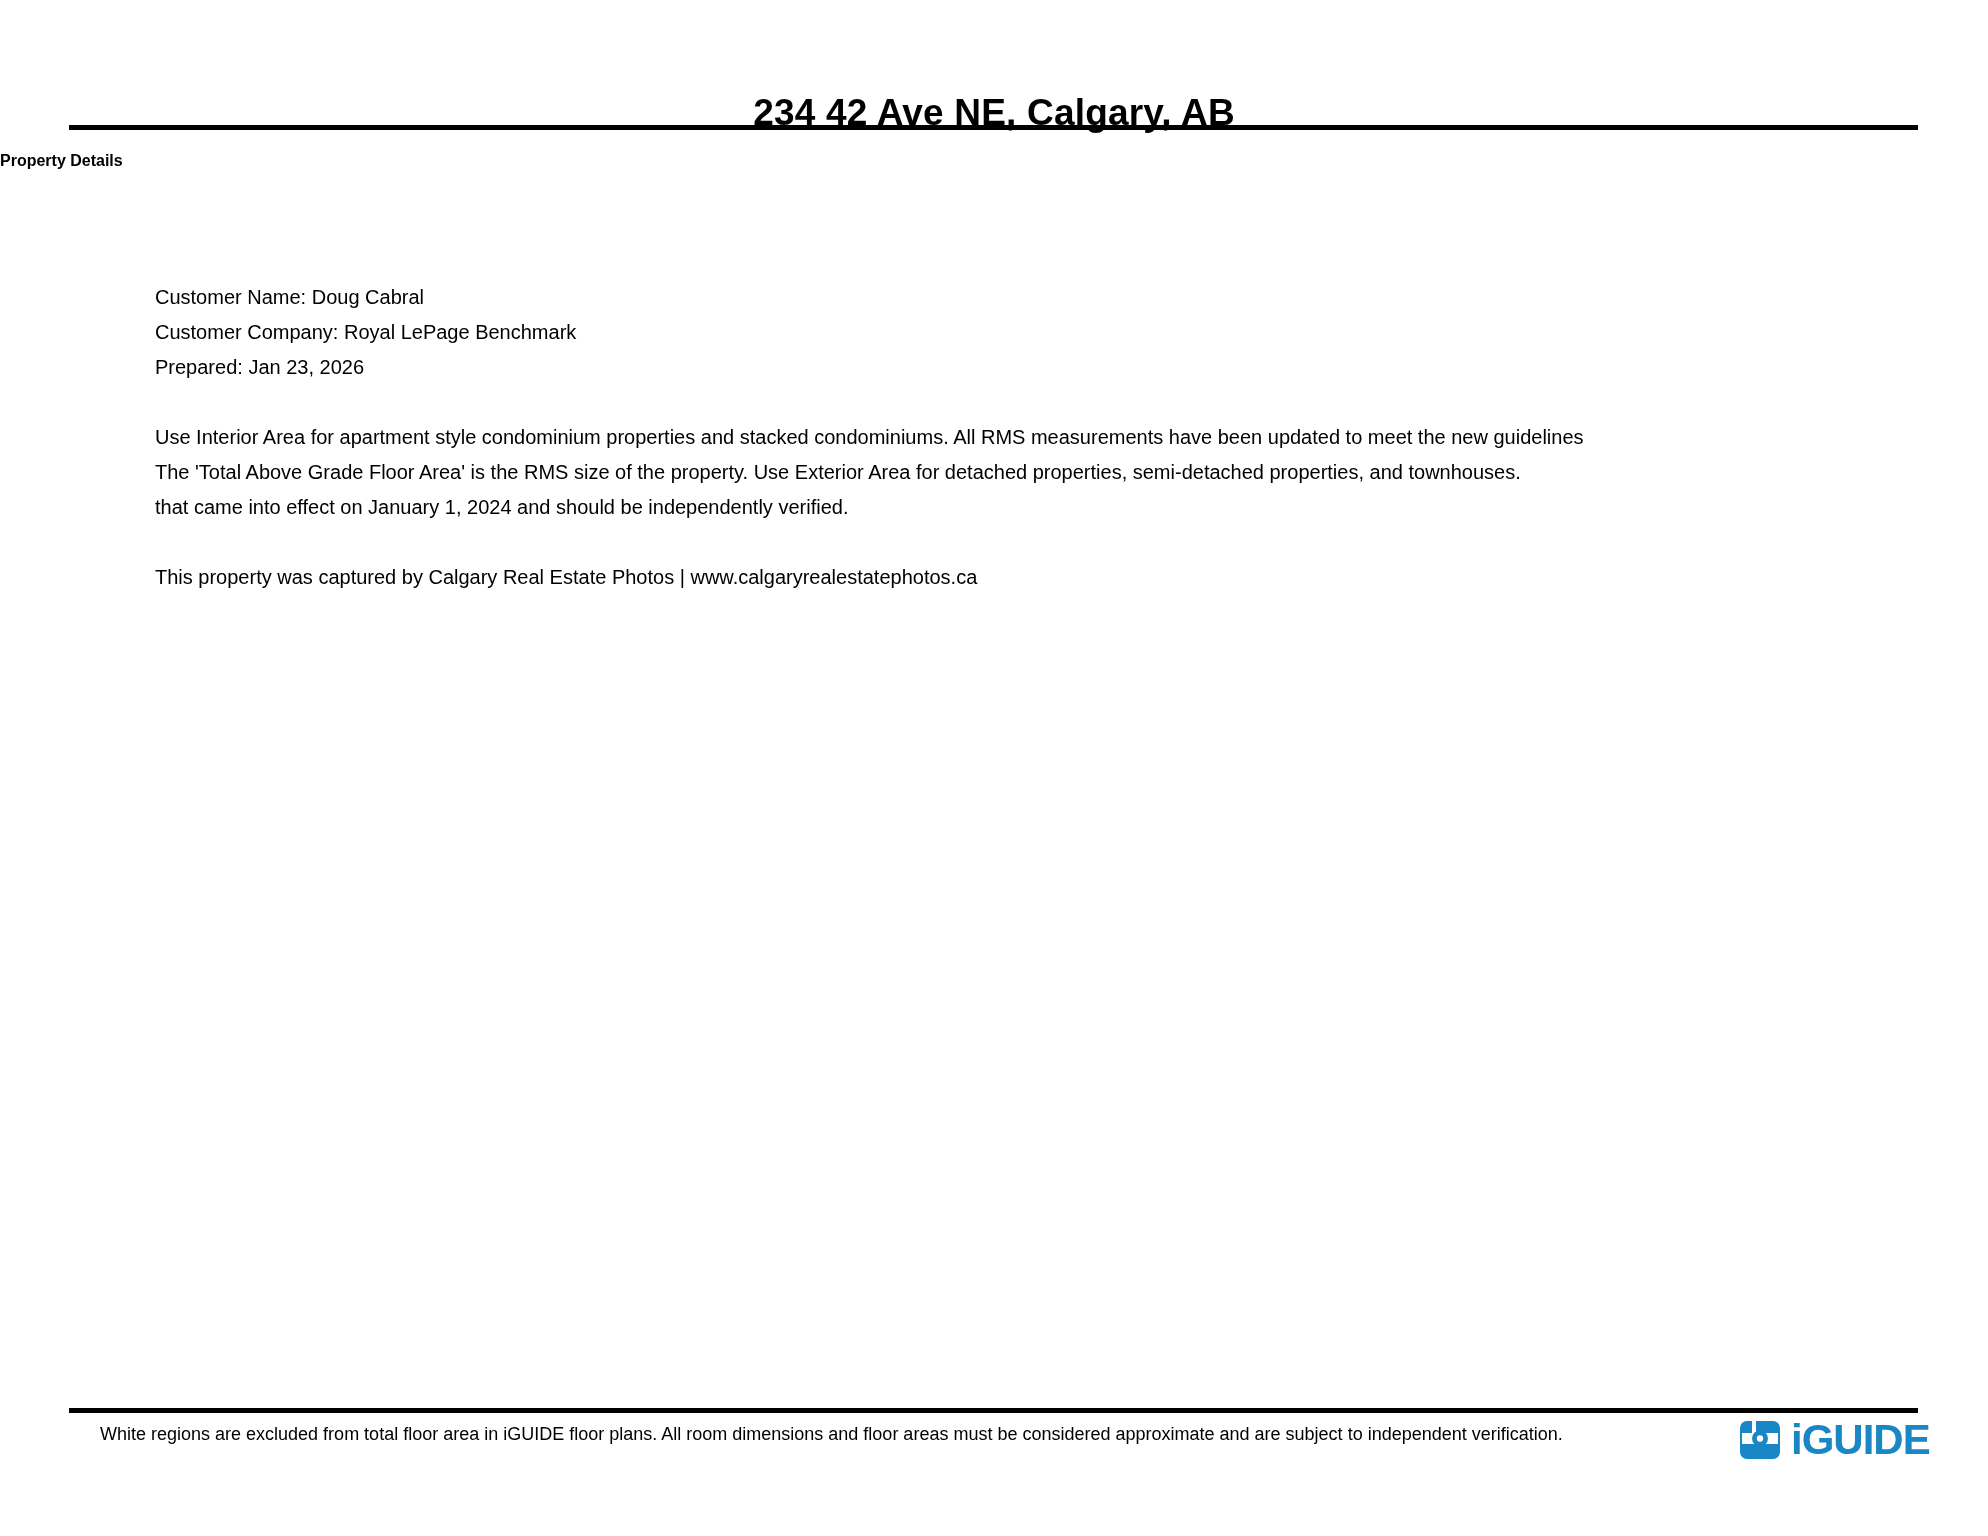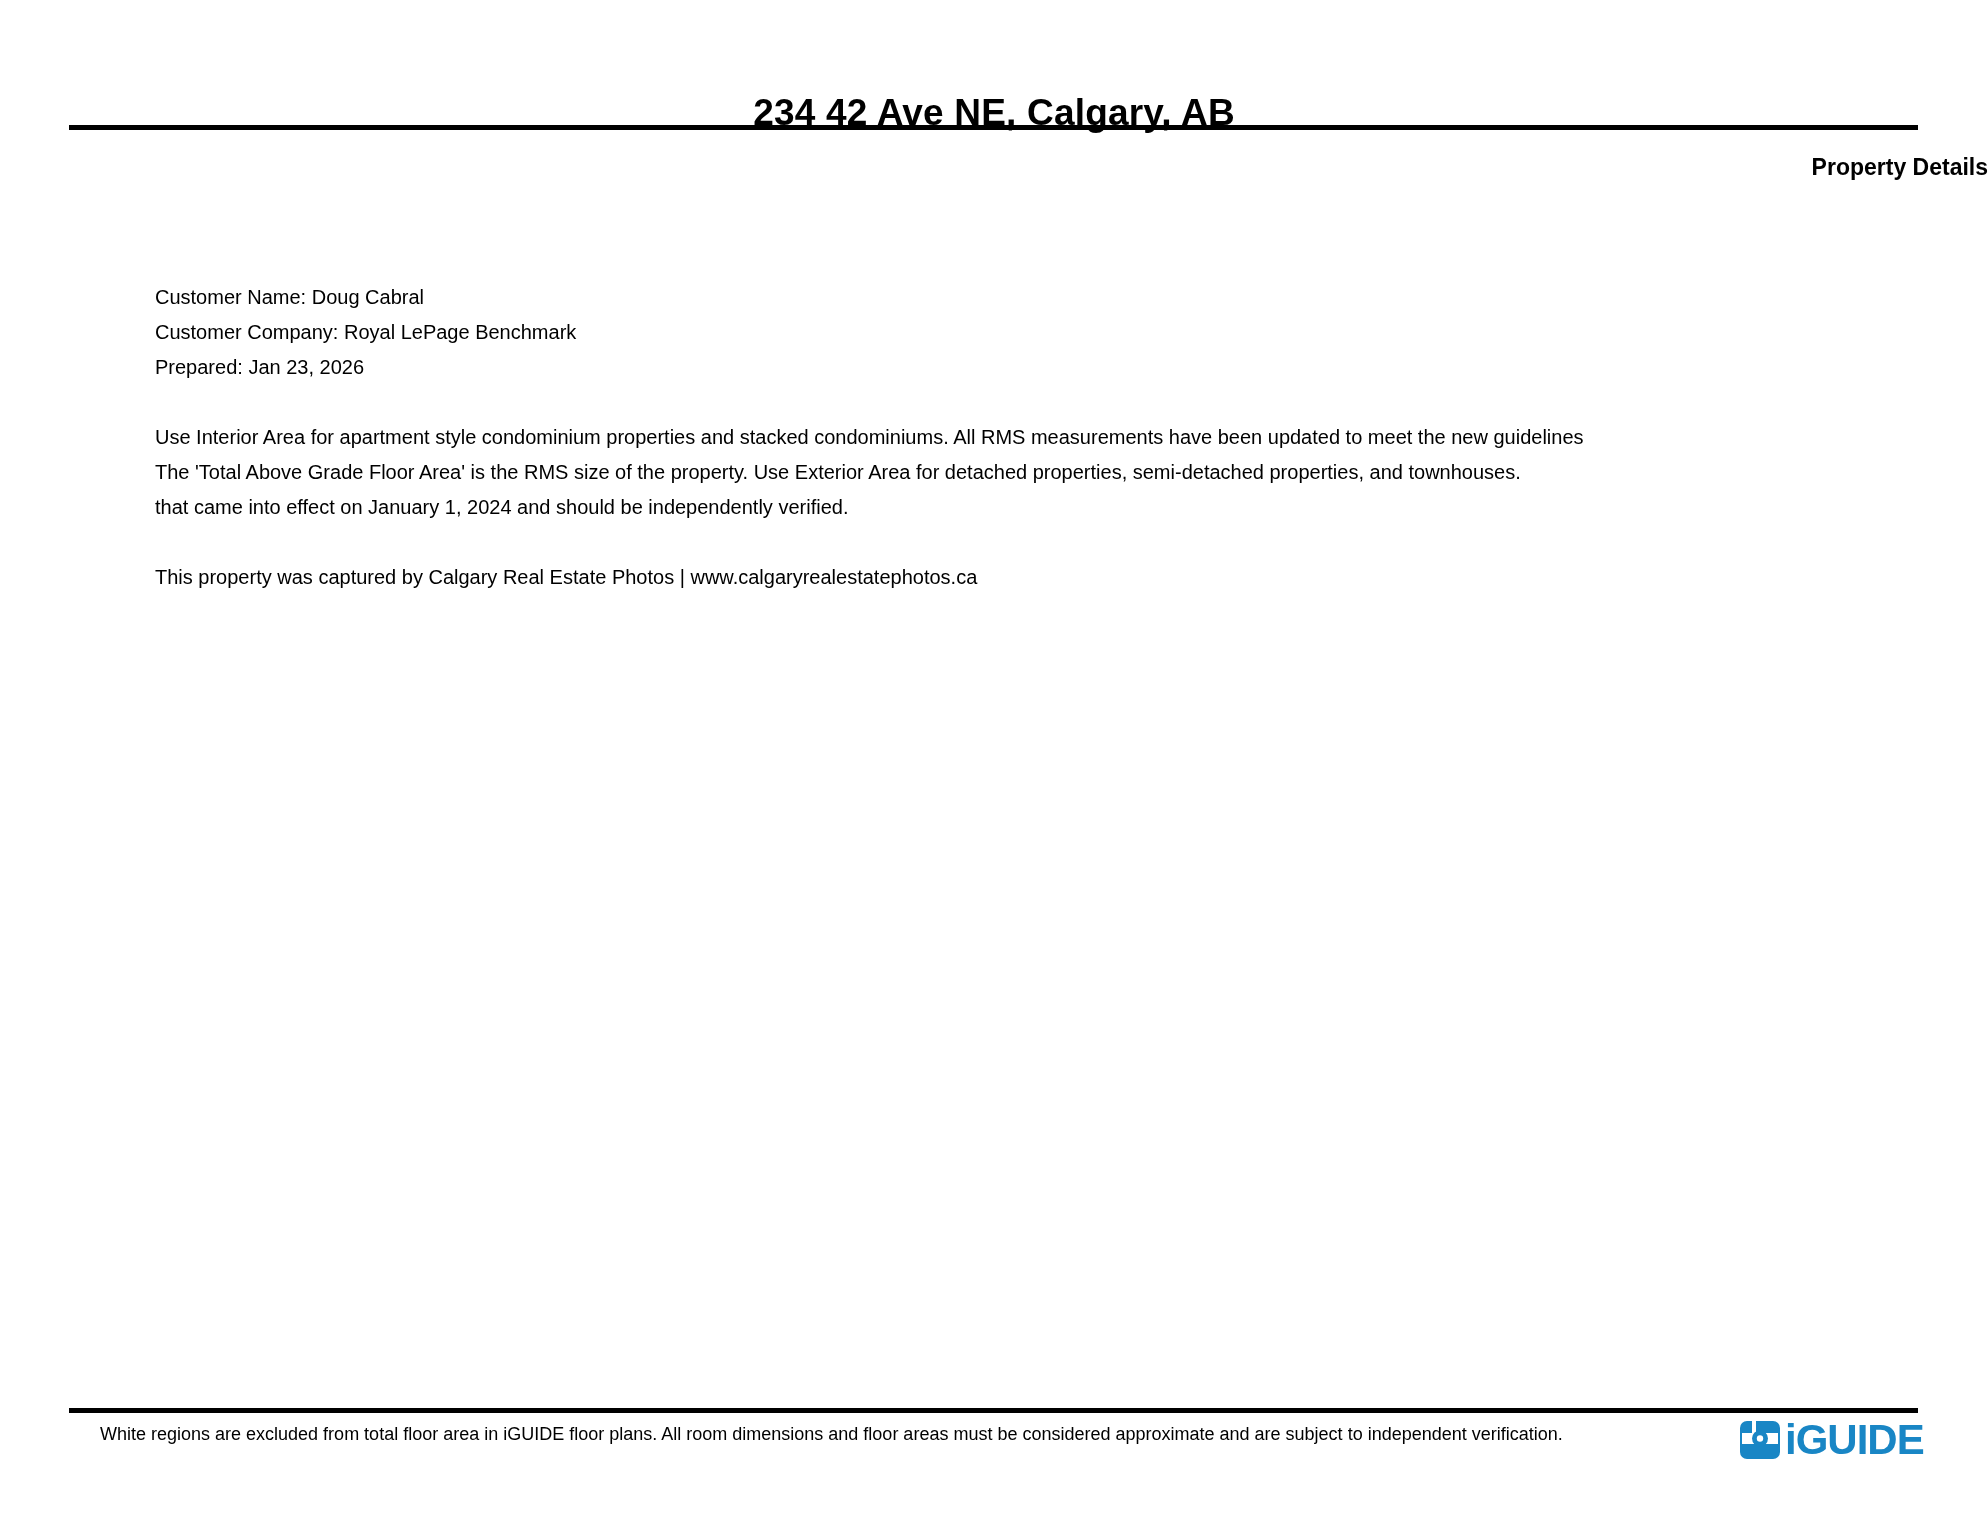--- a/index.html
+++ b/index.html
@@ -34,22 +34,22 @@
     height: 5px;
     background: #000000;
   }
   .rule-top { top: 125px; }
   .rule-bottom { top: 1408px; }
   .page-subtitle {
     position: absolute;
     top: 134px;
     left: 0;
     width: 100%;
-    text-align: right;
-    font-size: 23px;
+    text-align: left;
+    font-size: 16px;
     font-weight: bold;
     line-height: 28px;
     white-space: nowrap;
   }
   .content {
     position: absolute;
     left: 155px;
     top: 280px;
     font-size: 20px;
     line-height: 35px;
@@ -69,21 +69,21 @@
     line-height: 26px;
     white-space: nowrap;
     margin-left: 24px;
   }
   .brand-logo {
     position: absolute;
     left: 1740px;
     top: 1420px;
     display: flex;
     align-items: center;
-    gap: 5px;
+    gap: 11px;
   }
   .brand-logo svg {
     width: 40px;
     height: 40px;
     display: block;
   }
   .brand-logo-text {
     font-size: 42px;
     font-weight: bold;
     letter-spacing: -1px;

